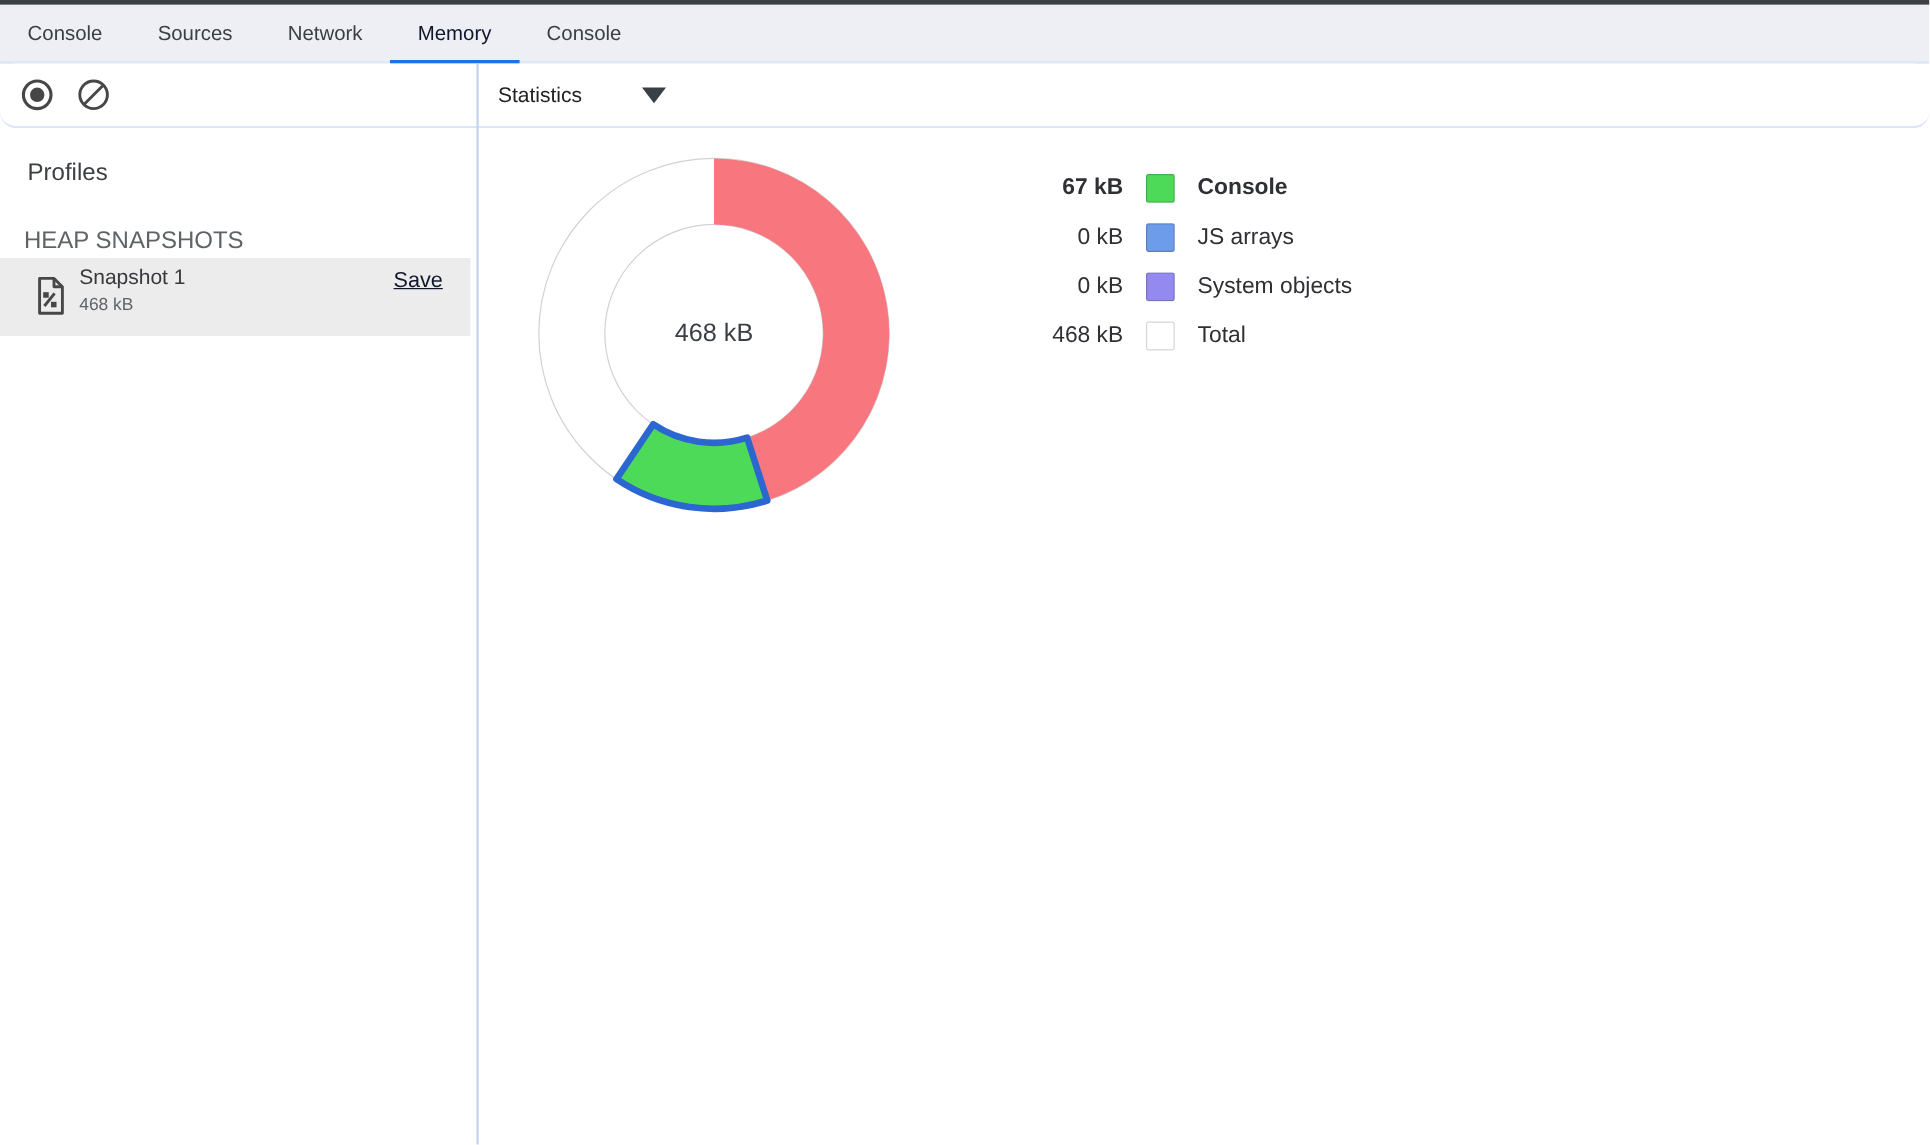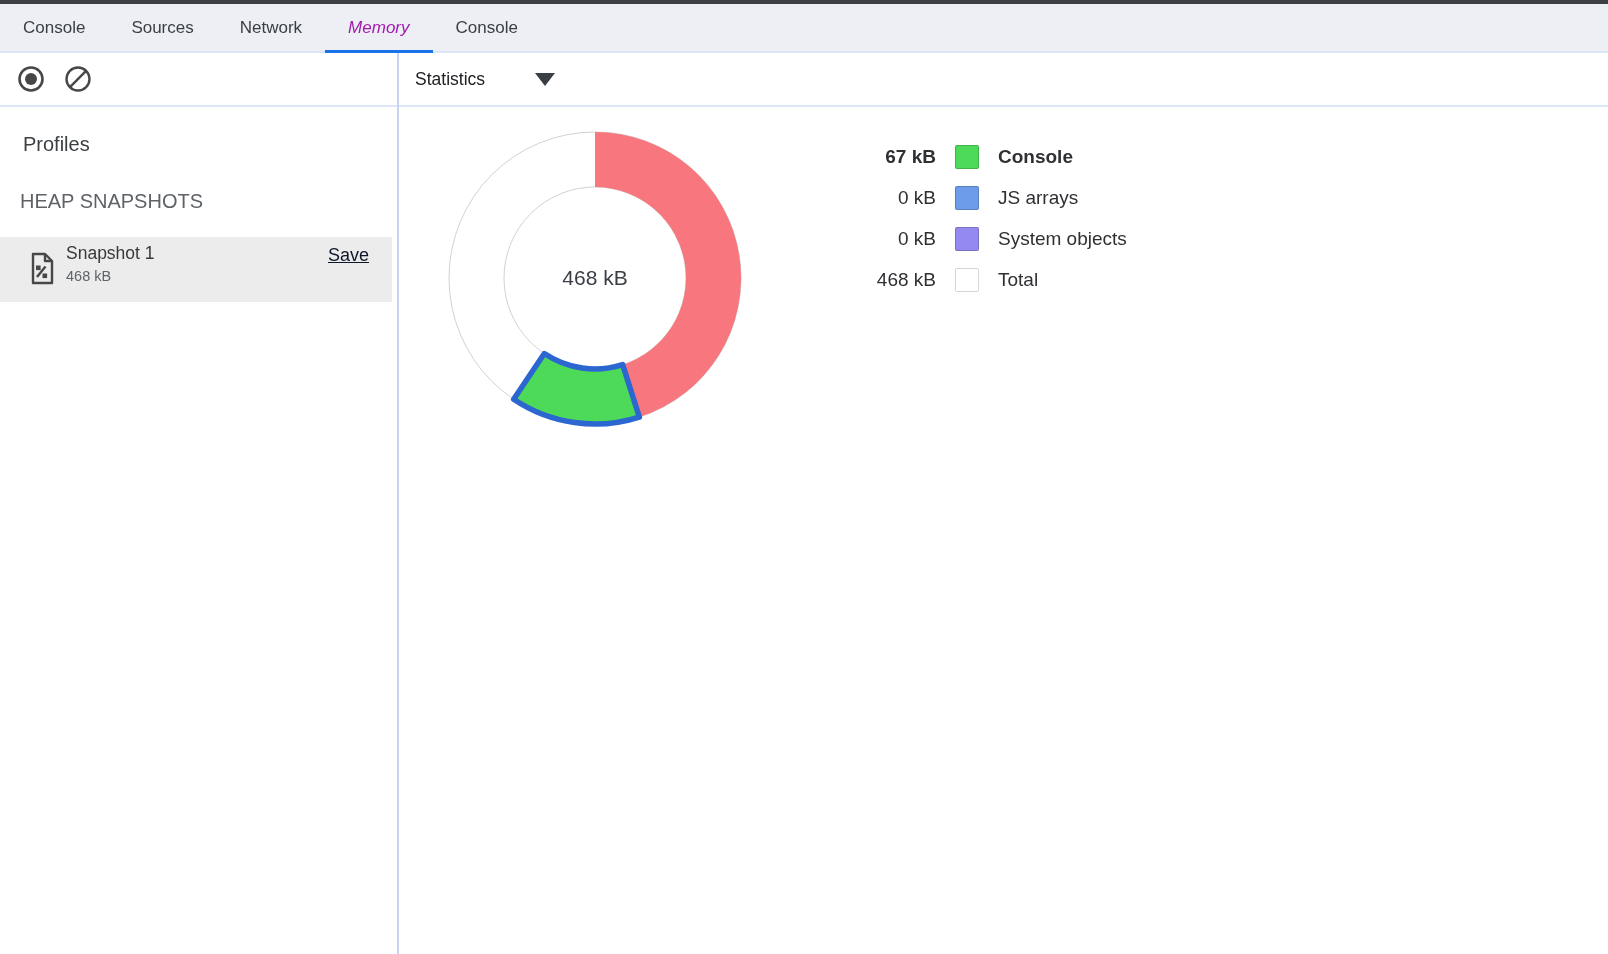--- a/index.html
+++ b/index.html
@@ -7,42 +7,42 @@
   .screen{position:relative;width:1608px;height:954px;background:#fff;overflow:hidden;}
 
   
   .top-strip{position:absolute;top:0;left:0;right:0;height:4px;background:#3c3f43;}
 
   
   .tabbar{position:absolute;top:4px;left:0;right:0;height:47px;background:#edeff4;
           border-bottom:2px solid #dbe6f8;display:flex;align-items:stretch;}
   .tab{padding:13px 23px;display:flex;align-items:center;font-size:17px;color:#3a3f45;
        cursor:pointer;position:relative;white-space:nowrap;}
-  .tab.active{color:#a21caf;font-style:italic;}
+  .tab.active{color:#0f172a;}
   .tab.active::after{content:"";position:absolute;left:0;right:0;bottom:-2px;height:3px;background:#1a73e8;}
 
   
   .toolbar{position:absolute;top:53px;left:0;right:0;height:52px;background:#fff;
-           border-bottom:2px solid #dbe6f8;}
+           border-bottom:2px solid #dbe6f8;border-radius:14px;}
   .icon-btn{position:absolute;top:11px;width:30px;height:30px;cursor:pointer;background:none;border:none;padding:0;}
   .icon-btn.record{left:16px;}
   .icon-btn.clear{left:63px;}
   .stats-select{position:absolute;left:415px;top:0;height:52px;display:flex;align-items:center;cursor:pointer;}
   .stats-label{font-size:17.5px;color:#202124;}
   .dd-triangle{width:0;height:0;margin-left:50px;border-left:10px solid transparent;
                border-right:10px solid transparent;border-top:13px solid #3a3f45;}
 
   
   .vsplit{position:absolute;left:397px;top:53px;bottom:0;width:2px;background:#c6d6f0;z-index:5;}
 
   
   .sidebar{position:absolute;top:107px;left:0;width:392px;bottom:0;background:#fff;}
   .profiles-heading{position:absolute;left:23px;top:26px;font-size:20px;color:#3c4043;}
   .section-heading{position:absolute;left:20px;top:83px;font-size:20px;color:#5f6368;}
-  .snapshot-row{position:absolute;left:0;right:0;top:130px;height:65px;background:#ececec;cursor:pointer;}
+  .snapshot-row{position:absolute;left:0;right:0;top:108px;height:65px;background:#ececec;cursor:pointer;}
   .file-icon{position:absolute;left:29px;top:15px;}
   .snap-title{position:absolute;left:66px;top:6px;font-size:17.5px;color:#38393c;}
   .snap-size{position:absolute;left:66px;top:31px;font-size:14.5px;color:#5f6368;}
   .save-link{position:absolute;right:23px;top:8px;font-size:18px;color:#0f172a;
              text-decoration:underline;cursor:pointer;}
 
   
   .main{position:absolute;top:107px;left:399px;right:0;bottom:0;background:#fff;}
   #donut{position:absolute;left:36px;top:11px;}
   .center-label{position:absolute;left:96px;top:156px;width:200px;text-align:center;

